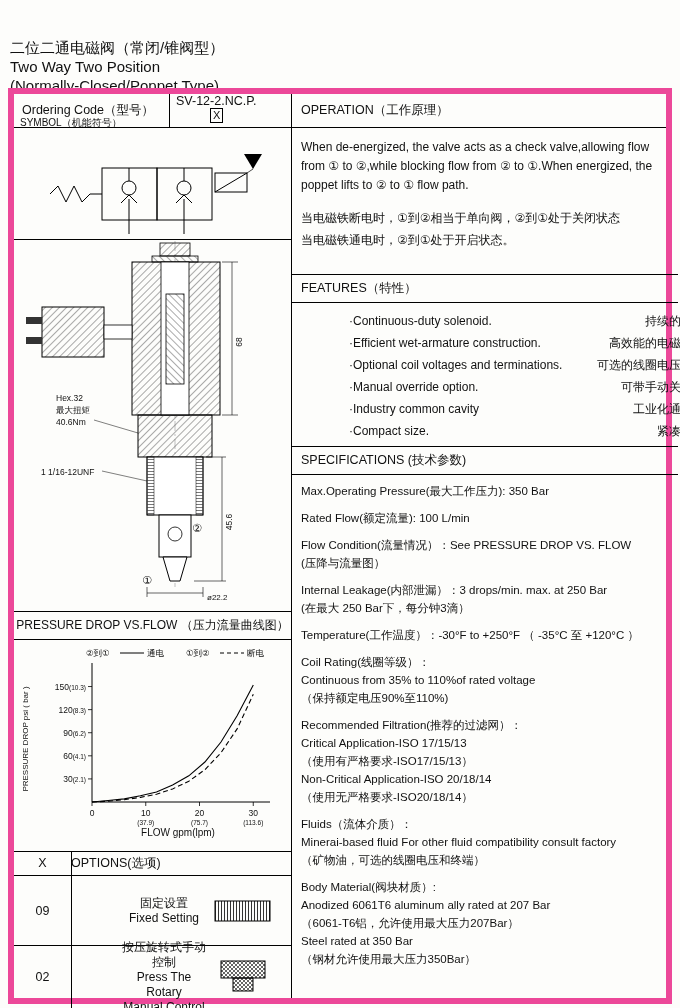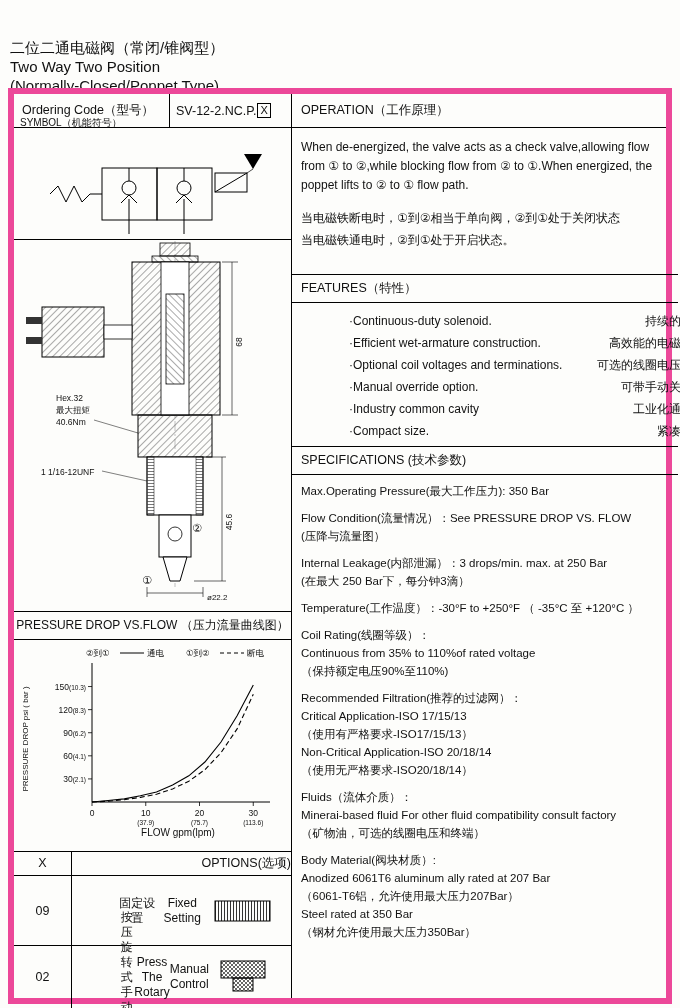--- a/index.html
+++ b/index.html
@@ -14,45 +14,45 @@
   .vline { position:absolute; width:1px; background:#000; }
 
   .page-header { position:absolute; left:10px; top:6px; font-size:15px; line-height:19px;margin-top:32px; }
 
   .frame { position:absolute; left:8px; top:88px; width:664px; height:916px; border:6px solid #ec4899; }
 
   .sec-title { font-size:12.5px; }
   .cell-flex { display:flex; align-items:center; }
 
   .ordering-label { left:8px; top:0; height:33px; font-size:12.5px; }
-  .ordering-code  { left:162px; top:0; height:33px; font-size:12.5px; }
+  .ordering-code  { left:162px; top:0; height:33px; font-size:12.5px;flex-direction:column; }
   .boxx { display:inline-block; border:1px solid #000; padding:0 2px; margin-left:1px; font-size:11px; line-height:13px; }
 
   .symbol-label { left:6px; top:22px; font-size:10px; }
 
   .chart-title { left:0; top:517px; width:277px; height:28px; line-height:28px; text-align:center; font-size:12px; }
 
   .op-title   { left:287px; top:0;     height:33px; }
   .feat-title { left:287px; top:180px; height:28px; }
   .spec-title { left:287px; top:352px; height:28px; }
 
   .op-text { left:287px; top:44px; width:372px; font-size:12px; line-height:19px; }
   .op-cn   { margin-top:12px; line-height:22px; }
 
   .features-list { left:287px; top:216px; width:368px; font-size:12px;margin-left:48px; }
   .feature-row { display:flex; justify-content:space-between; line-height:22px; }
 
   .specs-list { left:287px; top:388px; width:374px; font-size:11.5px; line-height:18px; }
   .spec-par { margin-bottom:9px; }
 
   .opt-head-x   { left:0;    top:757px; width:57px;  height:24px; line-height:24px; text-align:center; font-size:12.5px; }
-  .opt-head-lbl { left:57px; top:757px; width:220px; height:24px; line-height:24px; text-align:right; font-size:12.5px; }
+  .opt-head-lbl { left:57px; top:757px; width:220px; height:24px; line-height:24px; text-align:left; font-size:12.5px; }
   .opt-row { position:absolute; left:0; width:277px; }
   .opt-num  { position:absolute; left:0; top:0; bottom:0; width:57px; display:flex; align-items:center; justify-content:center; font-size:12.5px; }
-  .opt-text { position:absolute; left:57px; top:0; bottom:0; width:138px; display:flex; flex-direction:row; align-items:center; justify-content:center; font-size:12px; line-height:15px; text-align:center;padding-left:48px; }
+  .opt-text { position:absolute; left:57px; top:0; bottom:0; width:138px; display:flex; flex-direction:column; align-items:center; justify-content:center; font-size:12px; line-height:15px; text-align:center;padding-left:48px; }
   .opt-icon { position:absolute; left:200px; top:50%; transform:translateY(-50%); }
 
   svg text { font-family:"Liberation Sans","DejaVu Sans",sans-serif; fill:#111; }
 </style>
 </head>
 <body>
 
 <div class="page-header">
   <div>二位二通电磁阀（常闭/锥阀型）</div>
   <div>Two Way Two Position</div>
@@ -265,20 +265,23 @@
         <span>紧凑的结构</span>
       </div>
     </div>
 
   <div class="abs cell-flex sec-title spec-title">SPECIFICATIONS (技术参数)</div>
   <div id="specs-list" class="abs specs-list">
       <div class="spec-par">
         <div>Max.Operating Pressure(最大工作压力): 350 Bar</div>
       </div>
       <div class="spec-par">
+        <div>Rated Flow(额定流量): 100 L/min</div>
+      </div>
+      <div class="spec-par">
         <div>Flow Condition(流量情况）：See PRESSURE DROP VS. FLOW</div>
         <div>(压降与流量图）</div>
       </div>
       <div class="spec-par">
         <div>Internal Leakage(内部泄漏）：3 drops/min. max. at 250 Bar</div>
         <div>(在最大 250 Bar下，每分钟3滴）</div>
       </div>
       <div class="spec-par">
         <div>Temperature(工作温度）：-30°F to +250°F （ -35°C 至 +120°C ）</div>
       </div>

